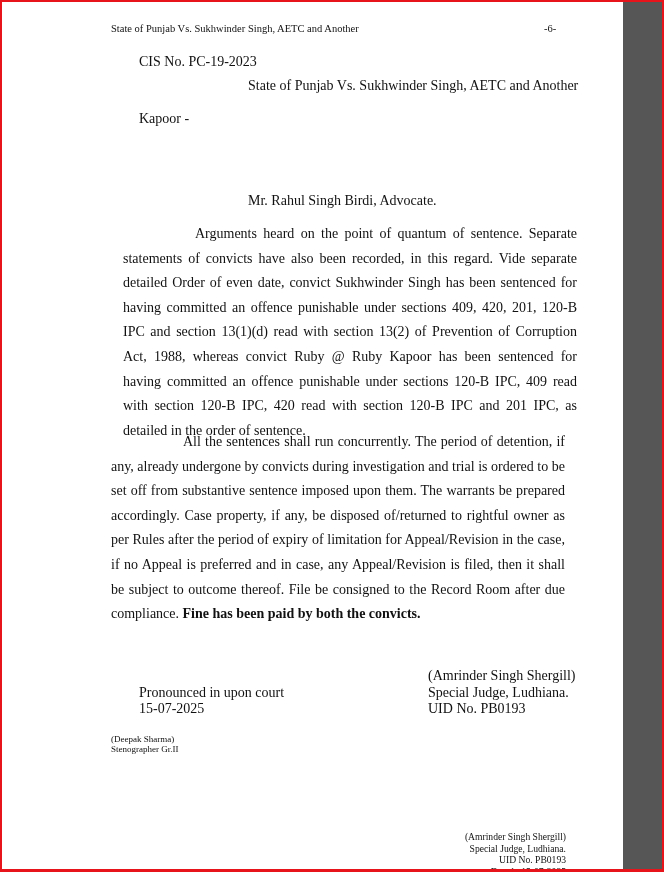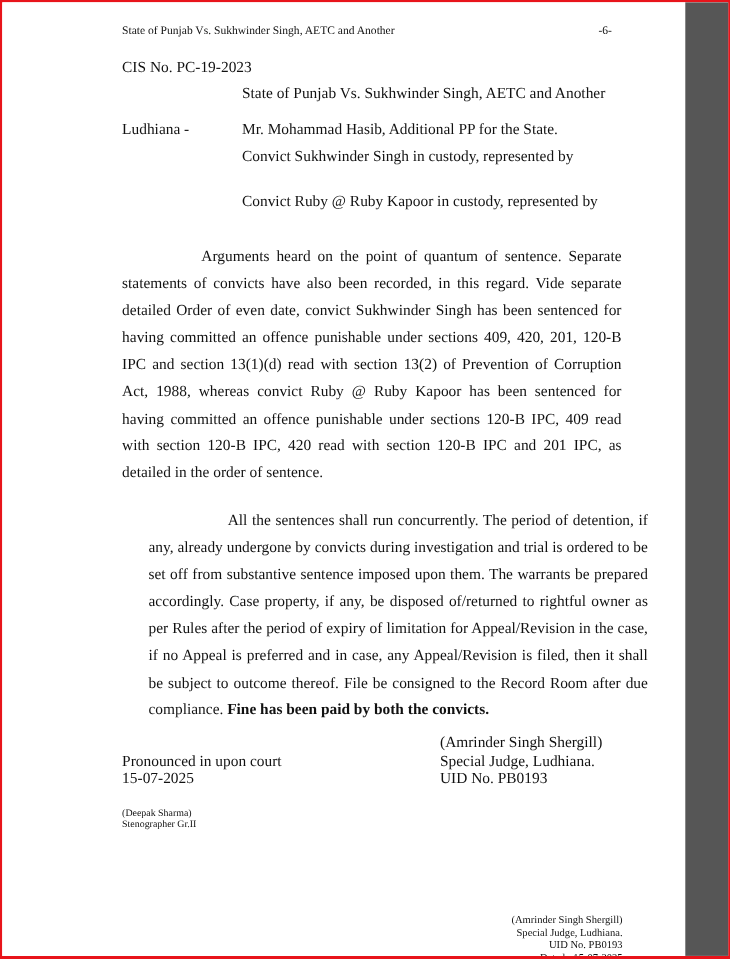--- a/index.html
+++ b/index.html
@@ -13,21 +13,21 @@
     box-sizing:border-box; border:2px solid #e8141b; border-bottom-width:3px;
     overflow:hidden; background:#fff;
   }
   .gutter {
     position:absolute; left:621px; top:0; width:41px; height:100%;
     background:#565656;
   }
   .page { position:absolute; left:0; top:0; width:621px; height:100%; background:#fff; }
   .abs { position:absolute; white-space:nowrap; }
   .running { font-size:10.5px; top:21px; }
-  .big { font-size:14px; }
+  .big { font-size:14px;margin-left:28px; }
   .para {
     position:absolute; left:109px; width:454px;
     font-size:14px; line-height:24.6px; text-align:justify;
   }
   .para .indent { display:inline-block; width:72px; }
   .para b { font-weight:bold; }
   .small { font-size:9px; line-height:10.5px; }
   .sig-small { font-size:9.6px; line-height:11.5px; text-align:right; }
 </style>
 </head>
@@ -35,30 +35,28 @@
 
 <div class="frame">
   <div class="page">
 
     <div class="abs running" style="left:109px;">State of Punjab Vs. Sukhwinder Singh, AETC and Another</div>
     <div class="abs running" style="left:542px;">-6-</div>
 
     <div class="abs big" style="left:109px; top:52px;">CIS No. PC-19-2023</div>
     <div class="abs big" style="left:218px; top:76px;">State of Punjab Vs. Sukhwinder Singh, AETC and Another</div>
 
-    <div class="abs big" style="left:109px; top:109px;">Ludhiana -</div>
-    <div class="abs big" style="left:218px; top:109px;">Mr. Mohammad Hasib, Additional PP for the State.</div>
-    <div class="abs big" style="left:218px; top:133px;">Convict Sukhwinder Singh in custody, represented by</div>
-    <div class="abs big" style="left:218px; top:174px;">Convict Ruby @ Ruby Kapoor in custody, represented by</div>
+    <div class="abs big" style="left:109px; top:109px;">Kapoor -</div>
+    <div class="abs big" style="left:218px; top:191px;">Mr. Rahul Singh Birdi, Advocate.</div>
 
-    <div class="para" style="top:220px;">
+    <div class="para" style="top:220px;margin-left:12px;">
       <span class="indent"></span><span>Arguments heard on the point of quantum of sentence. Separate statements of convicts have also been recorded, in this regard. Vide separate detailed Order of even date, convict Sukhwinder Singh has been sentenced for having committed an offence punishable under sections 409, 420, 201, 120-B IPC and section 13(1)(d) read with section 13(2) of Prevention of Corruption Act, 1988, whereas convict Ruby @ Ruby Kapoor has been sentenced for having committed an offence punishable under sections 120-B IPC, 409 read with section 120-B IPC, 420 read with section 120-B IPC and 201 IPC, as detailed in the order of sentence.</span>
     </div>
 
-    <div class="para" style="top:460px;margin-left:24px;">
+    <div class="para" style="top:428px;">
       <span class="indent"></span><span>All the sentences shall run concurrently. The period of detention, if any, already undergone by convicts during investigation and trial is ordered to be set off from substantive sentence imposed upon them. The warrants be prepared accordingly. Case property, if any, be disposed of/returned to rightful owner as per Rules after the period of expiry of limitation for Appeal/Revision in the case, if no Appeal is preferred and in case, any Appeal/Revision is filed, then it shall be subject to outcome thereof. File be consigned to the Record Room after due compliance.</span>
       <b>Fine has been paid by both the convicts.</b>
     </div>
 
     <div class="abs big" style="left:398px; top:666px;">(Amrinder Singh Shergill)</div>
     <div class="abs big" style="left:109px; top:683px;">Pronounced in upon court</div>
     <div class="abs big" style="left:398px; top:683px;">Special Judge, Ludhiana.</div>
     <div class="abs big" style="left:109px; top:699px;">15-07-2025</div>
     <div class="abs big" style="left:398px; top:699px;">UID No. PB0193</div>
 

